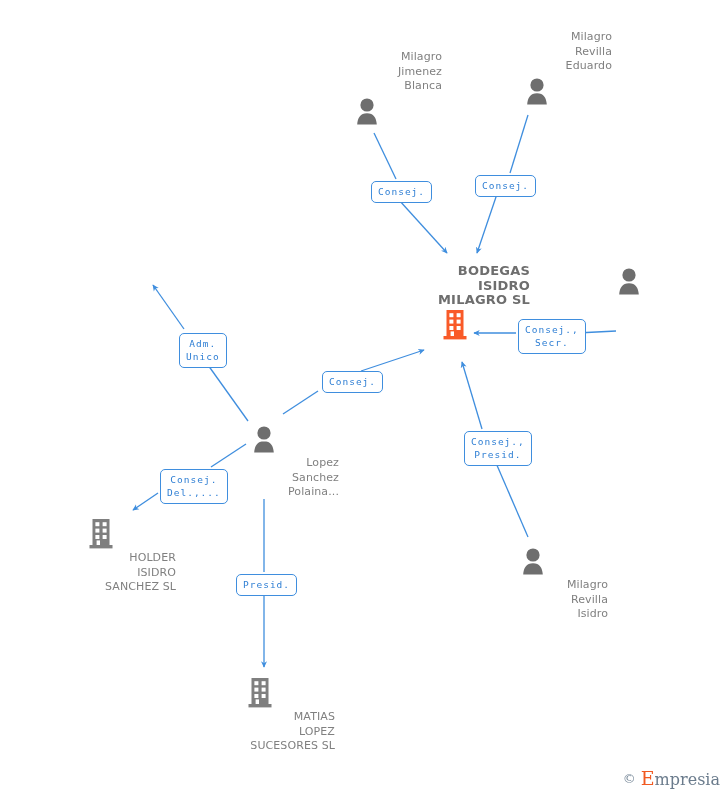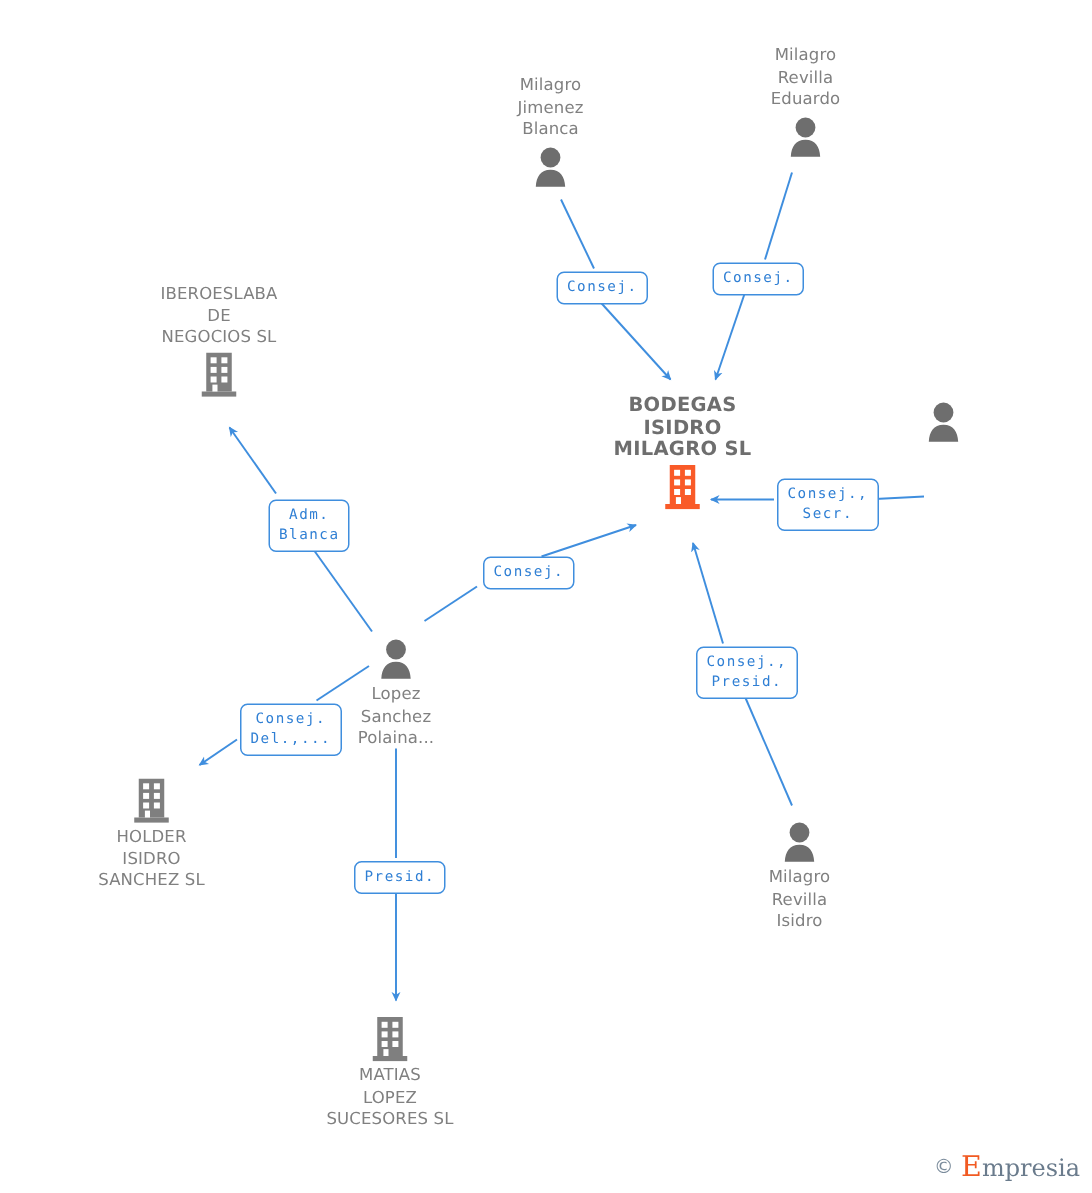--- a/index.html
+++ b/index.html
@@ -21,21 +21,21 @@
     top: 0;
     width: 728px;
     height: 795px;
     pointer-events: none;
   }
   
   .node {
     position: absolute;
     width: 150px;
     margin-left: -75px;
-    text-align: center;
+    text-align: right;
     color: #808080;
     font-size: 11px;
     line-height: 14.5px;
     letter-spacing: 0.1px;
   }
   .node .label {
     display: block;
     white-space: pre-line;
   }
   .node.central .label {
@@ -180,90 +180,70 @@
 
   <div class="node label-above" style="left:629px; top:264px;">
     <span class="icon-wrap">
       <svg width="26" height="28" viewBox="0 0 26 28" aria-hidden="true">
         <circle cx="13" cy="8" r="6.6" fill="#6E6E6E"></circle>
         <path d="M13 16.2 c-6.6 0 -9.4 4.6 -9.8 11.3 h19.6 c-0.4 -6.7 -3.2 -11.3 -9.8 -11.3 z" fill="#6E6E6E"></path>
       </svg>
     </span>
   </div>
 
-  <div class="node label-above" style="left:146px; top:189px;">
-    <span class="label">IBEROESLABA
-DE
-NEGOCIOS SL</span>
+
+  <div class="node label-below" style="left:264px; top:424px;">
+    <span class="icon-wrap">
+      <svg width="26" height="28" viewBox="0 0 26 28" aria-hidden="true">
+        <circle cx="13" cy="8" r="6.6" fill="#6E6E6E"></circle>
+        <path d="M13 16.2 c-6.6 0 -9.4 4.6 -9.8 11.3 h19.6 c-0.4 -6.7 -3.2 -11.3 -9.8 -11.3 z" fill="#6E6E6E"></path>
+      </svg>
+    </span>
+    <span class="label">Lopez
+Sanchez
+Polaina...</span>
+  </div>
+
+  <div class="node label-below" style="left:101px; top:519px;">
     <span class="icon-wrap">
       <svg width="24" height="30" viewBox="0 0 24 30" aria-hidden="true">
         <rect x="3.5" y="0" width="17" height="26" fill="#7F7F7F"></rect>
         <rect x="0.5" y="26" width="23" height="3.4" fill="#7F7F7F"></rect>
         <g fill="#ffffff">
           <rect x="6.4" y="3.2" width="4" height="4"></rect>
           <rect x="13.6" y="3.2" width="4" height="4"></rect>
           <rect x="6.4" y="9.6" width="4" height="4"></rect>
           <rect x="13.6" y="9.6" width="4" height="4"></rect>
           <rect x="6.4" y="16" width="4" height="4"></rect>
           <rect x="13.6" y="16" width="4" height="4"></rect>
           <rect x="7.6" y="21.4" width="3.4" height="4.6"></rect>
         </g>
       </svg>
     </span>
-  </div>
-
-  <div class="node label-below" style="left:264px; top:424px;">
-    <span class="icon-wrap">
-      <svg width="26" height="28" viewBox="0 0 26 28" aria-hidden="true">
-        <circle cx="13" cy="8" r="6.6" fill="#6E6E6E"></circle>
-        <path d="M13 16.2 c-6.6 0 -9.4 4.6 -9.8 11.3 h19.6 c-0.4 -6.7 -3.2 -11.3 -9.8 -11.3 z" fill="#6E6E6E"></path>
-      </svg>
-    </span>
-    <span class="label">Lopez
-Sanchez
-Polaina...</span>
-  </div>
-
-  <div class="node label-below" style="left:101px; top:519px;">
+    <span class="label">HOLDER
+ISIDRO
+SANCHEZ SL</span>
+  </div>
+
+  <div class="node label-below" style="left:260px; top:678px;">
     <span class="icon-wrap">
       <svg width="24" height="30" viewBox="0 0 24 30" aria-hidden="true">
         <rect x="3.5" y="0" width="17" height="26" fill="#7F7F7F"></rect>
         <rect x="0.5" y="26" width="23" height="3.4" fill="#7F7F7F"></rect>
         <g fill="#ffffff">
           <rect x="6.4" y="3.2" width="4" height="4"></rect>
           <rect x="13.6" y="3.2" width="4" height="4"></rect>
           <rect x="6.4" y="9.6" width="4" height="4"></rect>
           <rect x="13.6" y="9.6" width="4" height="4"></rect>
           <rect x="6.4" y="16" width="4" height="4"></rect>
           <rect x="13.6" y="16" width="4" height="4"></rect>
           <rect x="7.6" y="21.4" width="3.4" height="4.6"></rect>
         </g>
       </svg>
     </span>
-    <span class="label">HOLDER
-ISIDRO
-SANCHEZ SL</span>
-  </div>
-
-  <div class="node label-below" style="left:260px; top:678px;">
-    <span class="icon-wrap">
-      <svg width="24" height="30" viewBox="0 0 24 30" aria-hidden="true">
-        <rect x="3.5" y="0" width="17" height="26" fill="#7F7F7F"></rect>
-        <rect x="0.5" y="26" width="23" height="3.4" fill="#7F7F7F"></rect>
-        <g fill="#ffffff">
-          <rect x="6.4" y="3.2" width="4" height="4"></rect>
-          <rect x="13.6" y="3.2" width="4" height="4"></rect>
-          <rect x="6.4" y="9.6" width="4" height="4"></rect>
-          <rect x="13.6" y="9.6" width="4" height="4"></rect>
-          <rect x="6.4" y="16" width="4" height="4"></rect>
-          <rect x="13.6" y="16" width="4" height="4"></rect>
-          <rect x="7.6" y="21.4" width="3.4" height="4.6"></rect>
-        </g>
-      </svg>
-    </span>
     <span class="label">MATIAS
 LOPEZ
 SUCESORES SL</span>
   </div>
 
   <div class="node label-below" style="left:533px; top:546px;">
     <span class="icon-wrap">
       <svg width="26" height="28" viewBox="0 0 26 28" aria-hidden="true">
         <circle cx="13" cy="8" r="6.6" fill="#6E6E6E"></circle>
         <path d="M13 16.2 c-6.6 0 -9.4 4.6 -9.8 11.3 h19.6 c-0.4 -6.7 -3.2 -11.3 -9.8 -11.3 z" fill="#6E6E6E"></path>
@@ -277,21 +257,21 @@
   <div class="badge" style="left:371px; top:181px;">Consej.</div>
 
   <div class="badge" style="left:475px; top:175px;">Consej.</div>
 
   <div class="badge" style="left:518px; top:319px;">Consej.,
 Secr.</div>
 
   <div class="badge" style="left:322px; top:371px;">Consej.</div>
 
   <div class="badge" style="left:179px; top:333px;">Adm.
-Blanca</div>
+Unico</div>
 
   <div class="badge" style="left:160px; top:469px;">Consej.
 Del.,...</div>
 
   <div class="badge" style="left:236px; top:574px;">Presid.</div>
 
   <div class="badge" style="left:464px; top:431px;">Consej.,
 Presid.</div>
 
   <div id="watermark">

